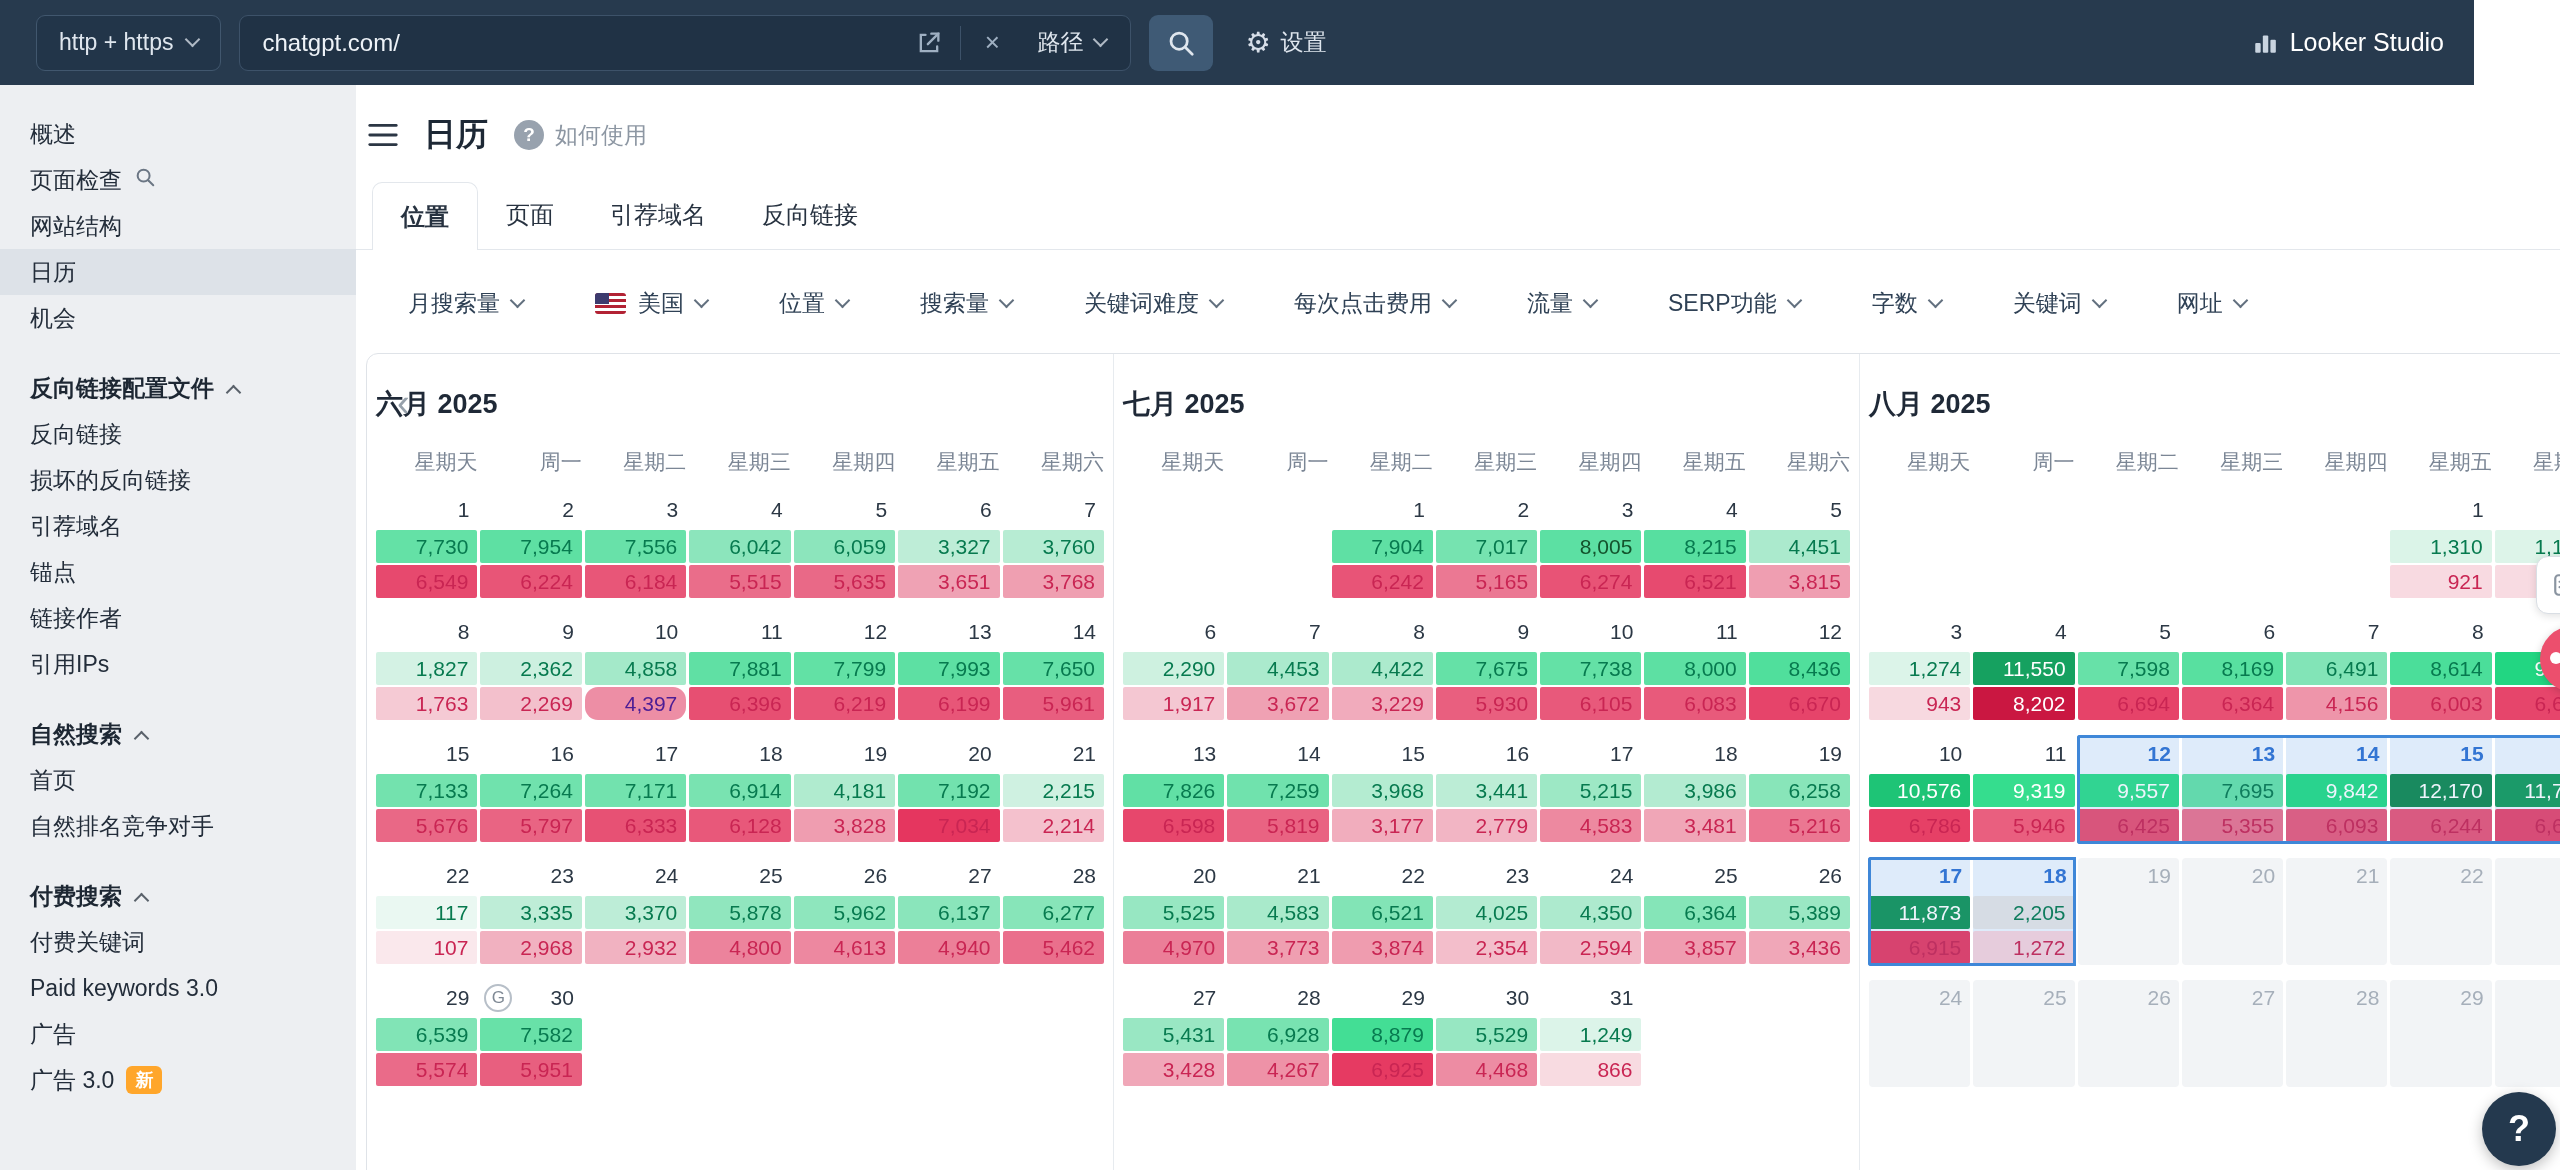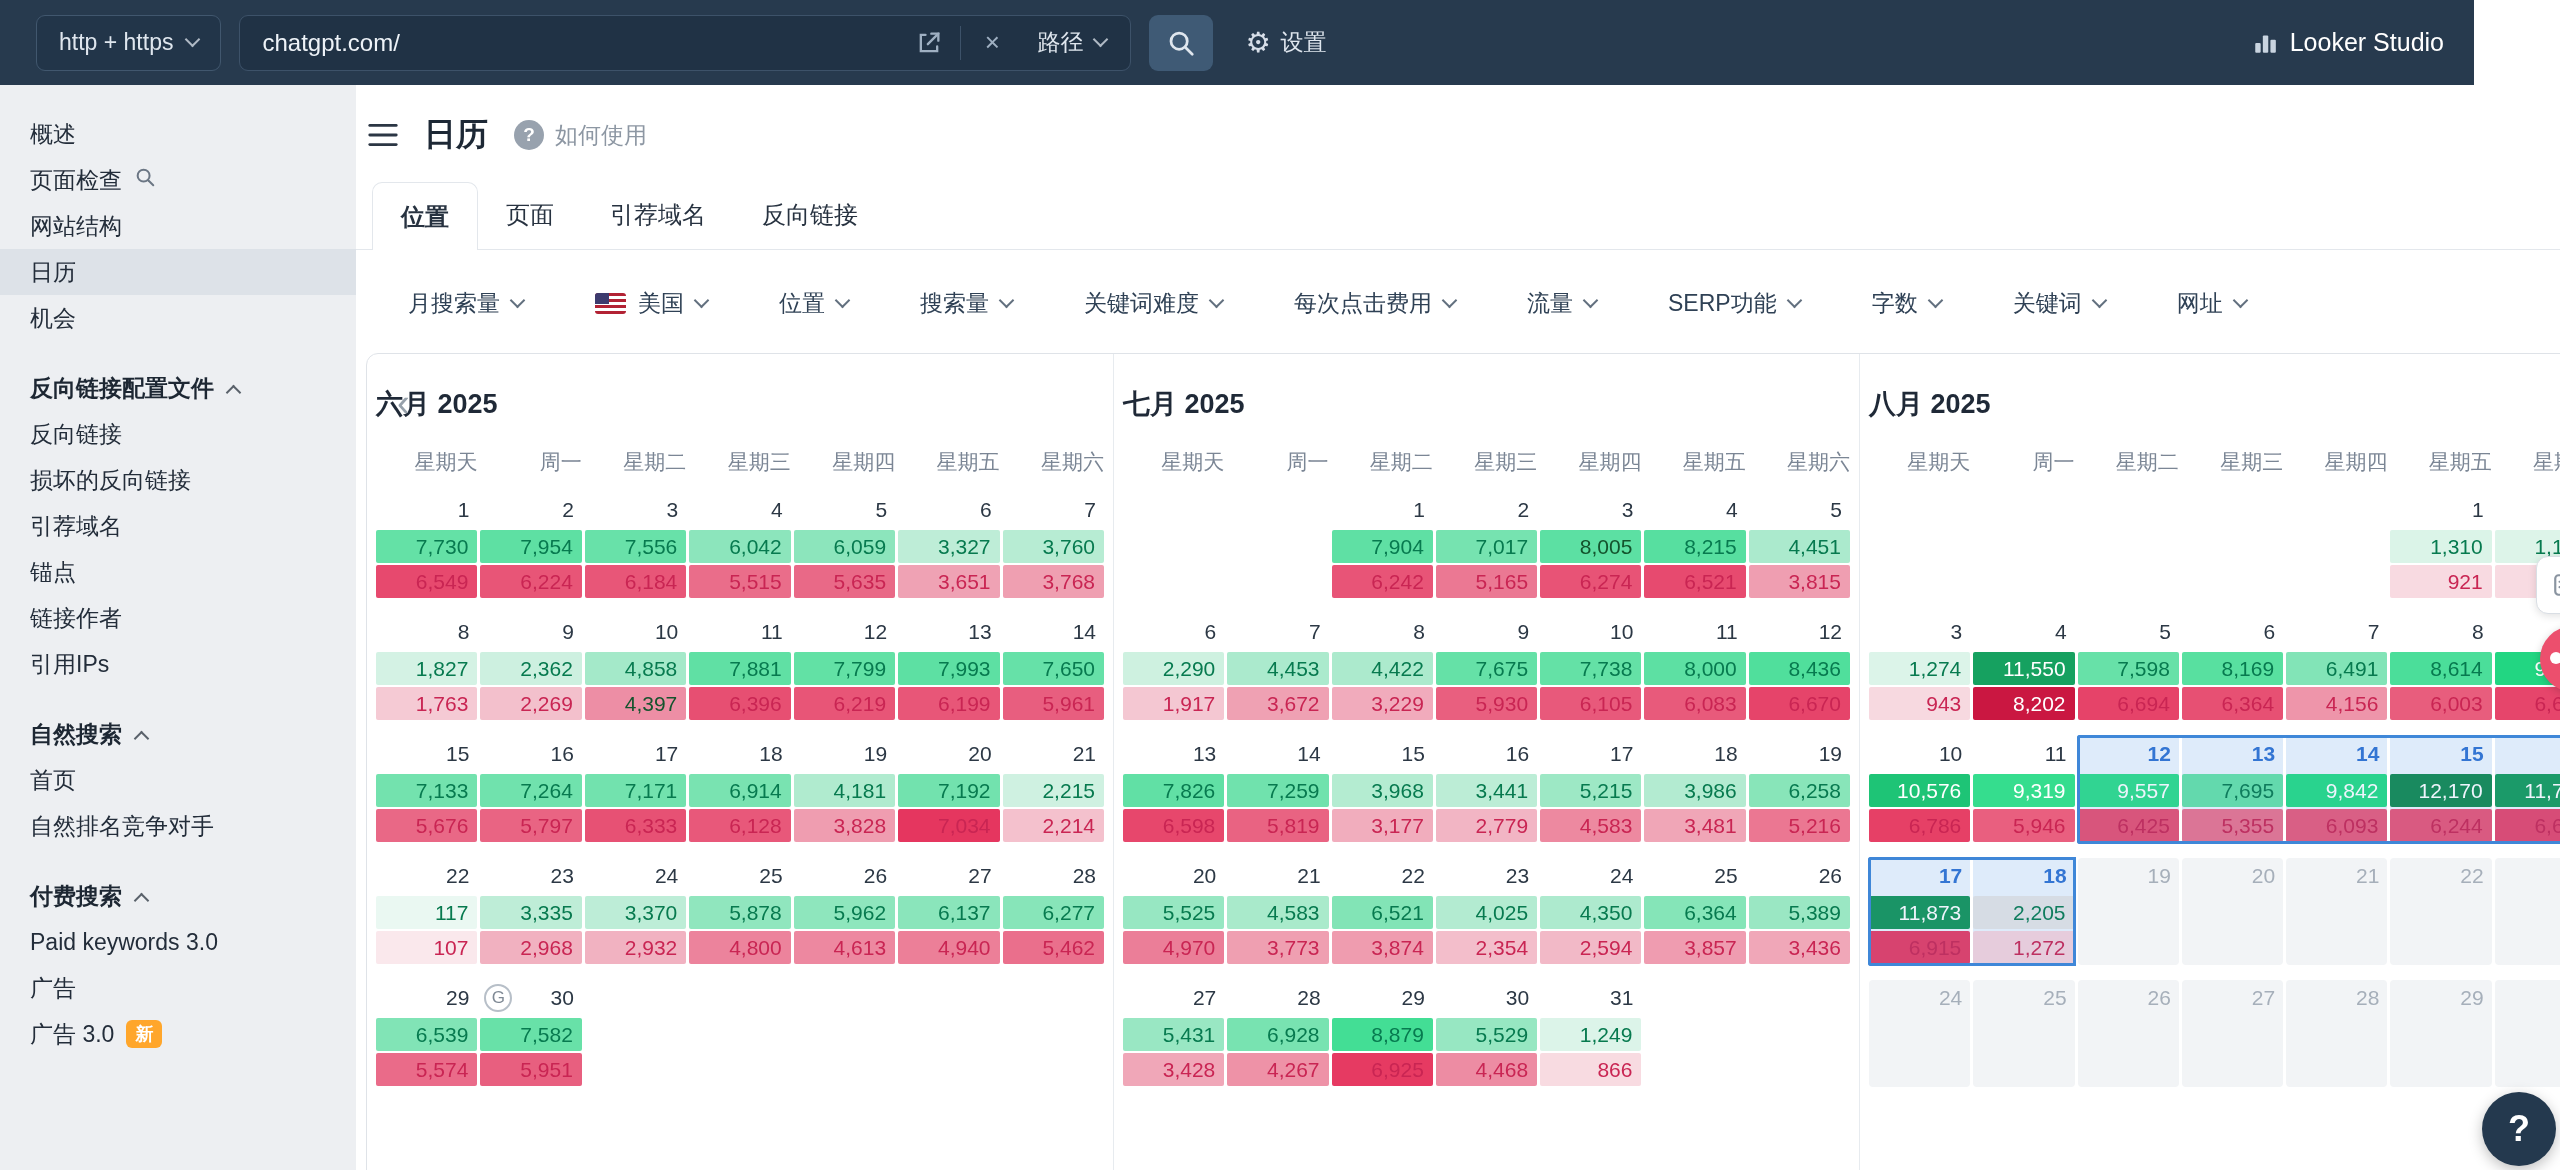--- a/index.html
+++ b/index.html
@@ -201,20 +201,23 @@
         <span>首页</span>
       </div>
       <div class="side-item">
         <span>自然排名竞争对手</span>
       </div>
       <div class="side-title">
         <span>付费搜索</span>
         <i class="cvu"></i>
       </div>
       <div class="side-item">
+        <span>付费关键词</span>
+      </div>
+      <div class="side-item">
         <span>Paid keywords 3.0</span>
       </div>
       <div class="side-item">
         <span>广告</span>
       </div>
       <div class="side-item">
         <span>广告 3.0</span>
         <span class="badge-new">新</span>
       </div>
     </div>
@@ -365,21 +368,21 @@
                 <span class="num">9</span>
               </div>
               <div class="bar" style="background: rgb(205, 240, 224); color: rgb(7, 122, 79);">2,362</div>
               <div class="bar" style="background: rgb(243, 192, 204); color: rgb(201, 37, 83);">2,269</div>
             </div>
             <div class="cell">
               <div class="dn">
                 <span class="num">10</span>
               </div>
               <div class="bar" style="background: rgb(164, 233, 201); color: rgb(7, 122, 79);">4,858</div>
-              <div class="bar" style="background: rgb(237, 142, 165); color: #14532d;">4,397</div>
+              <div class="bar" style="background: rgb(237, 142, 165); color: #4c1d95; border-radius: 13px;">4,397</div>
             </div>
             <div class="cell">
               <div class="dn">
                 <span class="num">11</span>
               </div>
               <div class="bar" style="background: rgb(96, 224, 164); color: rgb(7, 122, 79);">7,881</div>
               <div class="bar" style="background: rgb(231, 79, 114); color: rgb(201, 37, 83);">6,396</div>
             </div>
             <div class="cell">
               <div class="dn">

